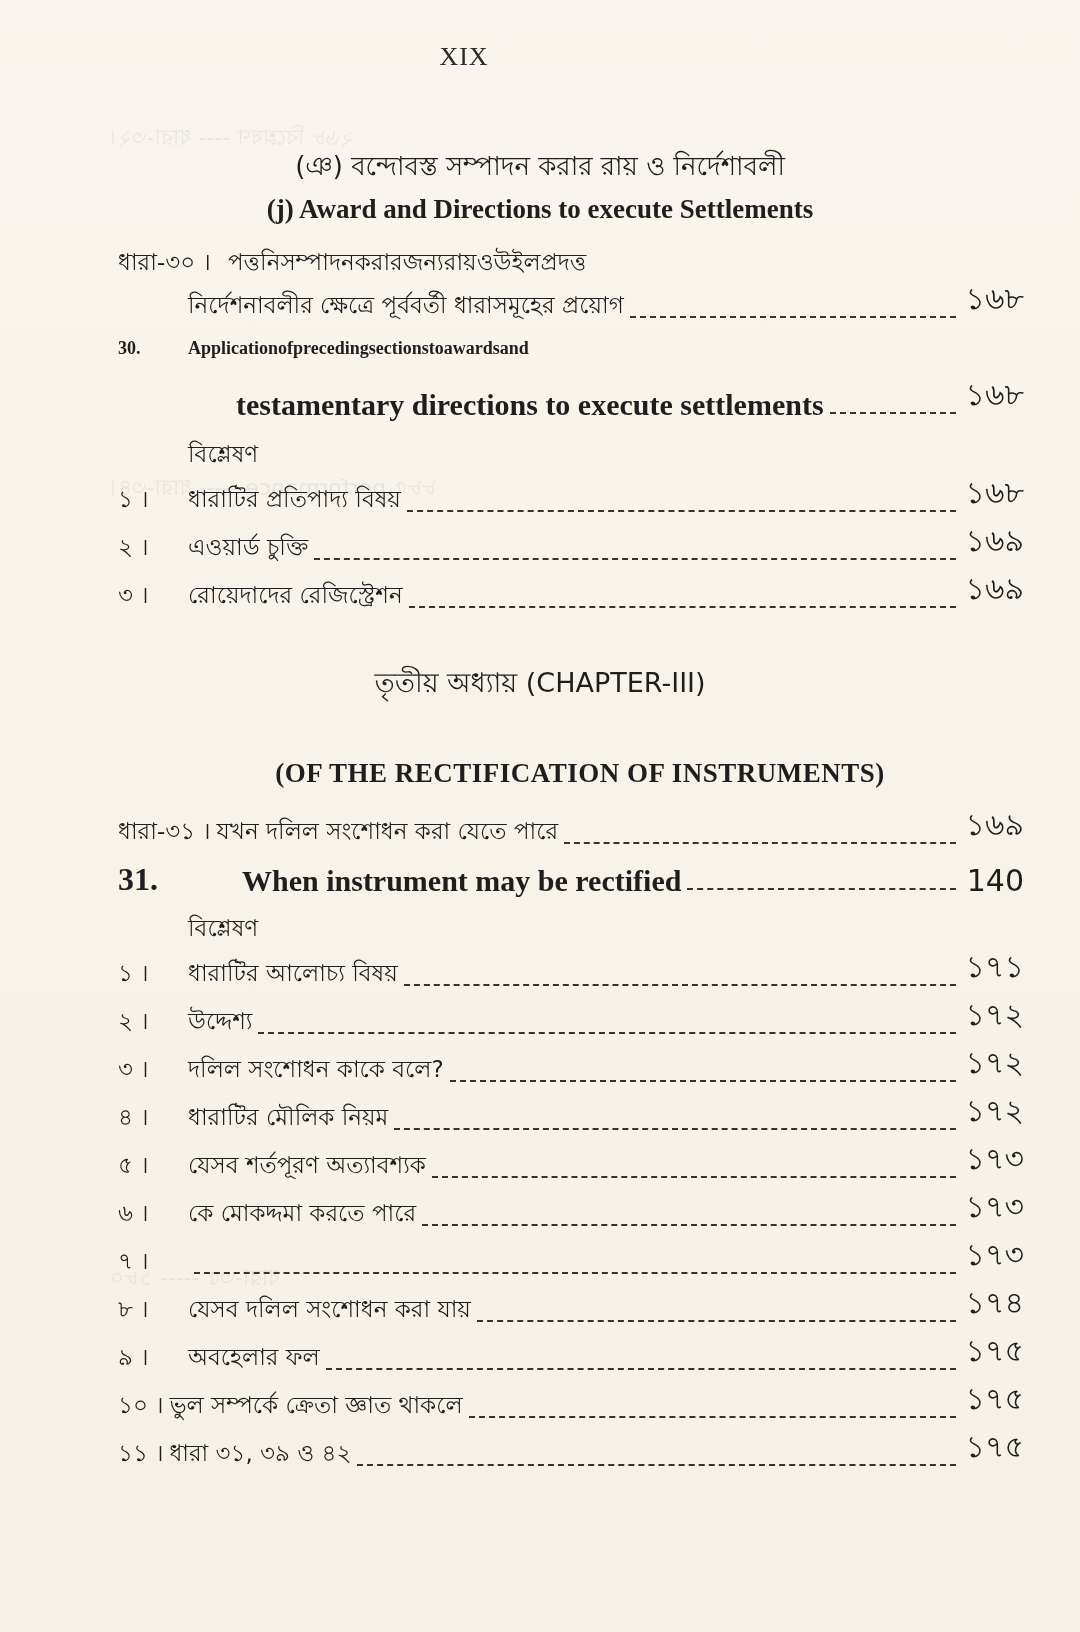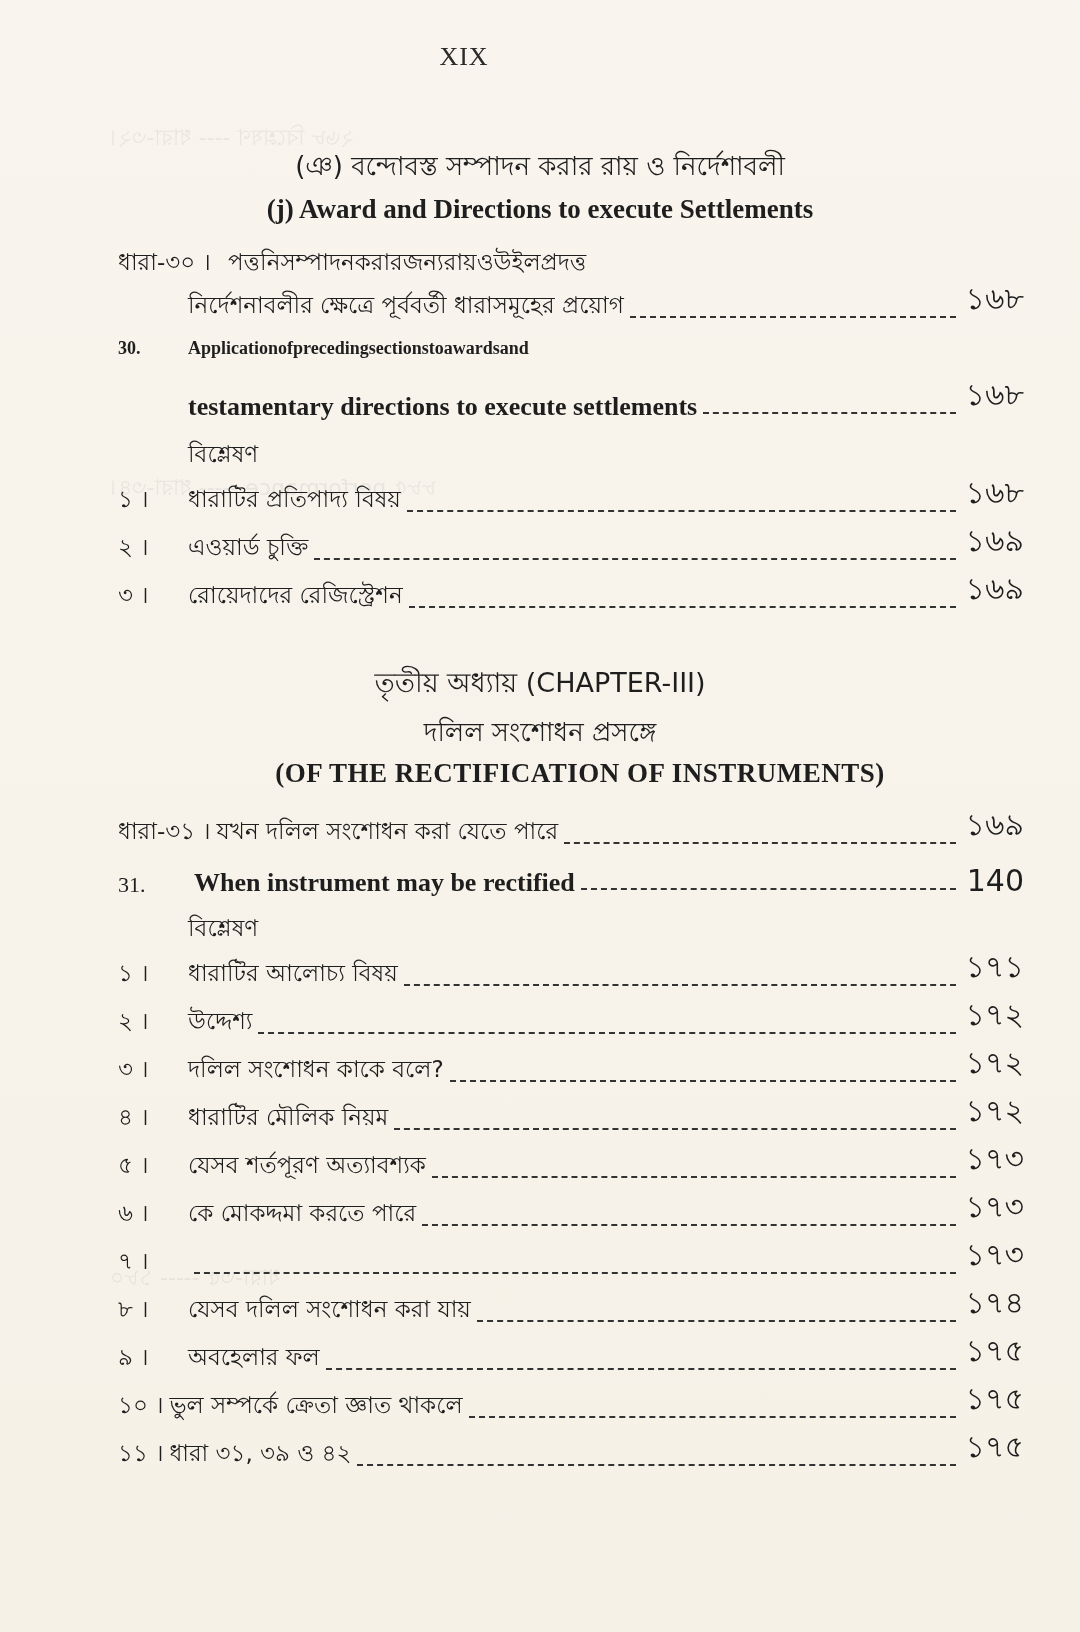--- a/index.html
+++ b/index.html
@@ -67,34 +67,35 @@
     }
     .row .num {
       flex: 0 0 auto;
       font-family: "DejaVu Sans", sans-serif;
       font-size: 23px;
       color: #1e1e1e;
       padding-right: 6px;
     }
     .row .num.en {
       font-family: "Liberation Serif", serif;
-      font-weight: normal;
-      font-size: 22px;
+      font-weight: bold;
+      font-size: 32px;
       width: 70px;
     }
     .row .label {
       flex: 0 0 auto;
       font-family: "DejaVu Sans", sans-serif;
       font-size: 23px;
       color: #1e1e1e;
     }
     .row .label.en {
       font-family: "Liberation Serif", serif;
       font-weight: bold;
-      font-size: 26px;
+      font-size: 30px;
+      margin-left: 48px;
     }
     .row .leader {
       flex: 1 1 auto;
       margin: 0 6px 8px 6px;
       border-bottom: 2px dashed #333;
       height: 0;
     }
     .row .page-ref {
       flex: 0 0 62px;
       text-align: right;
@@ -190,21 +191,20 @@
     <span class="page-ref">১৬৯</span>
   </div>
   <div class="row" style="top:580px; width:906px;">
     <span class="num" style="width:64px;">৩ ।</span>
     <span class="label">রোয়েদাদের রেজিস্ট্রেশন</span>
     <span class="leader"></span>
     <span class="page-ref">১৬৯</span>
   </div>
 
   <div class="abs center bn-heading" style="top:662px; font-size:27px;">তৃতীয় অধ্যায় (CHAPTER-III)</div>
-  <div class="abs center bn-heading" style="top:712px;">দলিল সংশোধন প্রসঙ্গে</div>
   <div class="abs center en-heading-lg" style="top:758px;">(OF THE RECTIFICATION OF INSTRUMENTS)</div>
 
   <div class="row" style="top:816px; width:906px;">
     <span class="num">ধারা-৩১ ।</span>
     <span class="label">যখন দলিল সংশোধন করা যেতে পারে</span>
     <span class="leader"></span>
     <span class="page-ref">১৬৯</span>
   </div>
   <div class="row" style="top:862px; width:906px;">
     <span class="num en">31.</span>

